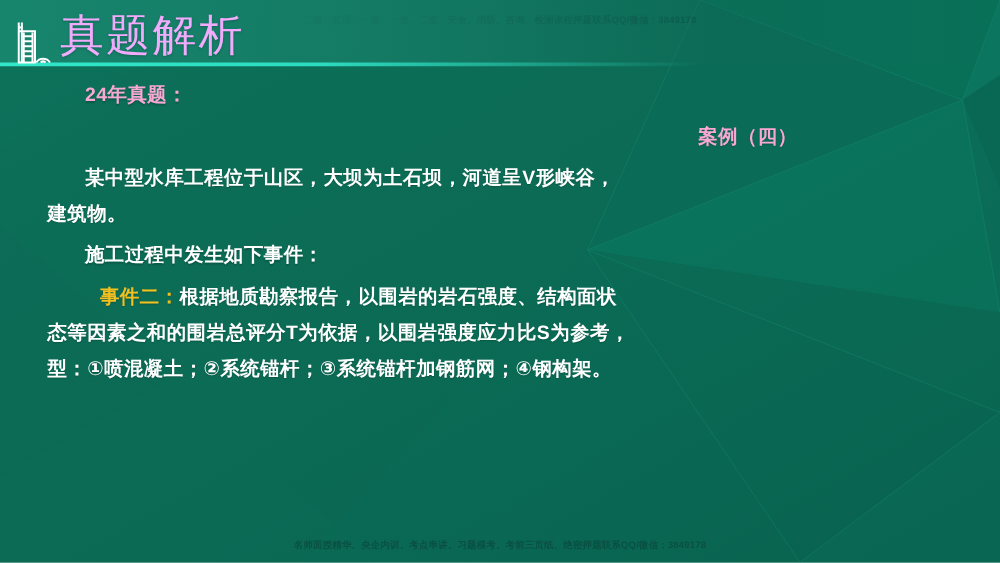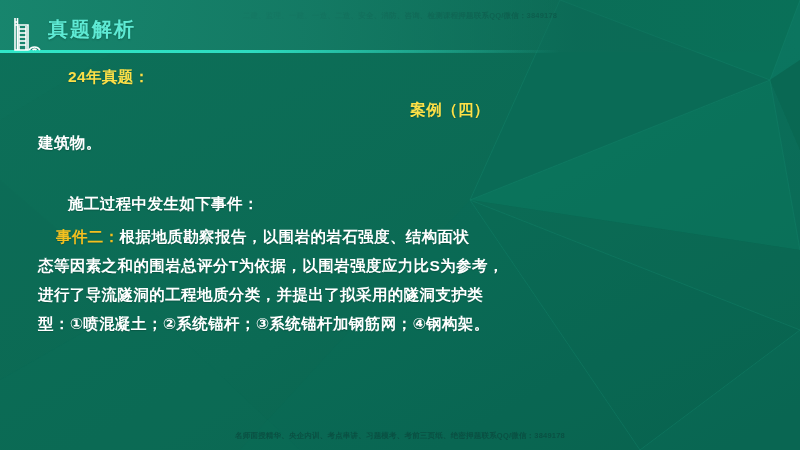--- a/index.html
+++ b/index.html
@@ -57,24 +57,24 @@
     left: 6px;
     top: 12px;
     width: 36px;
     height: 40px;
   }
 
   .deck-title {
     position: absolute;
     left: 48px;
     top: 13px;
-    font-size: 20px;
-    font-weight: 700;
+    font-size: 35px;
+    font-weight: 400;
     letter-spacing: 2px;
-    color: #5eead4;
+    color: #f0abfc;
     line-height: 32px;
     text-shadow: 0 1px 2px rgba(0,0,0,0.22);
   }
 
   
   .watermark {
     position: absolute;
     left: 0;
     width: 800px;
     text-align: center;
@@ -99,27 +99,27 @@
   .line {
     font-size: 15.5px;
     line-height: 29px;
     color: #ffffff;
     font-weight: 700;
     letter-spacing: 0.4px;
     white-space: nowrap;
     text-shadow: 0 1px 1px rgba(0,0,0,0.18);
   }
 
-  .line.gold { color: #fde047; }
+  .line.gold { color: #f9a8d4; }
   .line.indent { padding-left: 30px; }
   .line.center-case {
-    text-align: center;
+    text-align: right;
     padding-left: 224px;
   }
-  .gold-inline { color: #f4c01f; }
+  .gold-inline { color: #f4c01f; margin-left: 24px; }
   .spacer-xs { height: 4px; }
 
   sup.exp {
     font-size: 10px;
     vertical-align: super;
     line-height: 0;
   }
 </style>
 </head>
 <body>
@@ -194,35 +194,35 @@
 
     <div class="line gold indent">24年真题：</div>
 
     <div class="spacer-xs"></div>
 
     <div class="line gold center-case">案例（四）</div>
 
     <div class="spacer-xs"></div>
 
 
+    <div class="line" style="padding-left:30px;">某中型水库工程位于山区，大坝为土石坝，河道呈V形峡谷，</div>
 
 
     <div class="line">建筑物。</div>
 
     <div class="spacer-xs"></div>
 
-    <div class="line" style="padding-left:30px;margin-top:28px;">施工过程中发生如下事件：</div>
+    <div class="line" style="padding-left:30px;">施工过程中发生如下事件：</div>
 
     <div class="spacer-xs"></div>
 
     <div class="line" style="padding-left:18px;"><span class="gold-inline">事件二：</span><span>根据地质勘察报告，以围岩的岩石强度、结构面状</span></div>
 
     <div class="line">态等因素之和的围岩总评分T为依据，以围岩强度应力比S为参考，</div>
 
-    <div class="line">进行了导流隧洞的工程地质分类，并提出了拟采用的隧洞支护类</div>
 
     <div class="line">型：①喷混凝土；②系统锚杆；③系统锚杆加钢筋网；④钢构架。</div>
 
 
   </div>
 
   <div class="watermark bottom">名师面授精华、央企内训、考点串讲、习题模考、考前三页纸、绝密押题联系QQ/微信：3849178</div>
 
 </div>
 

